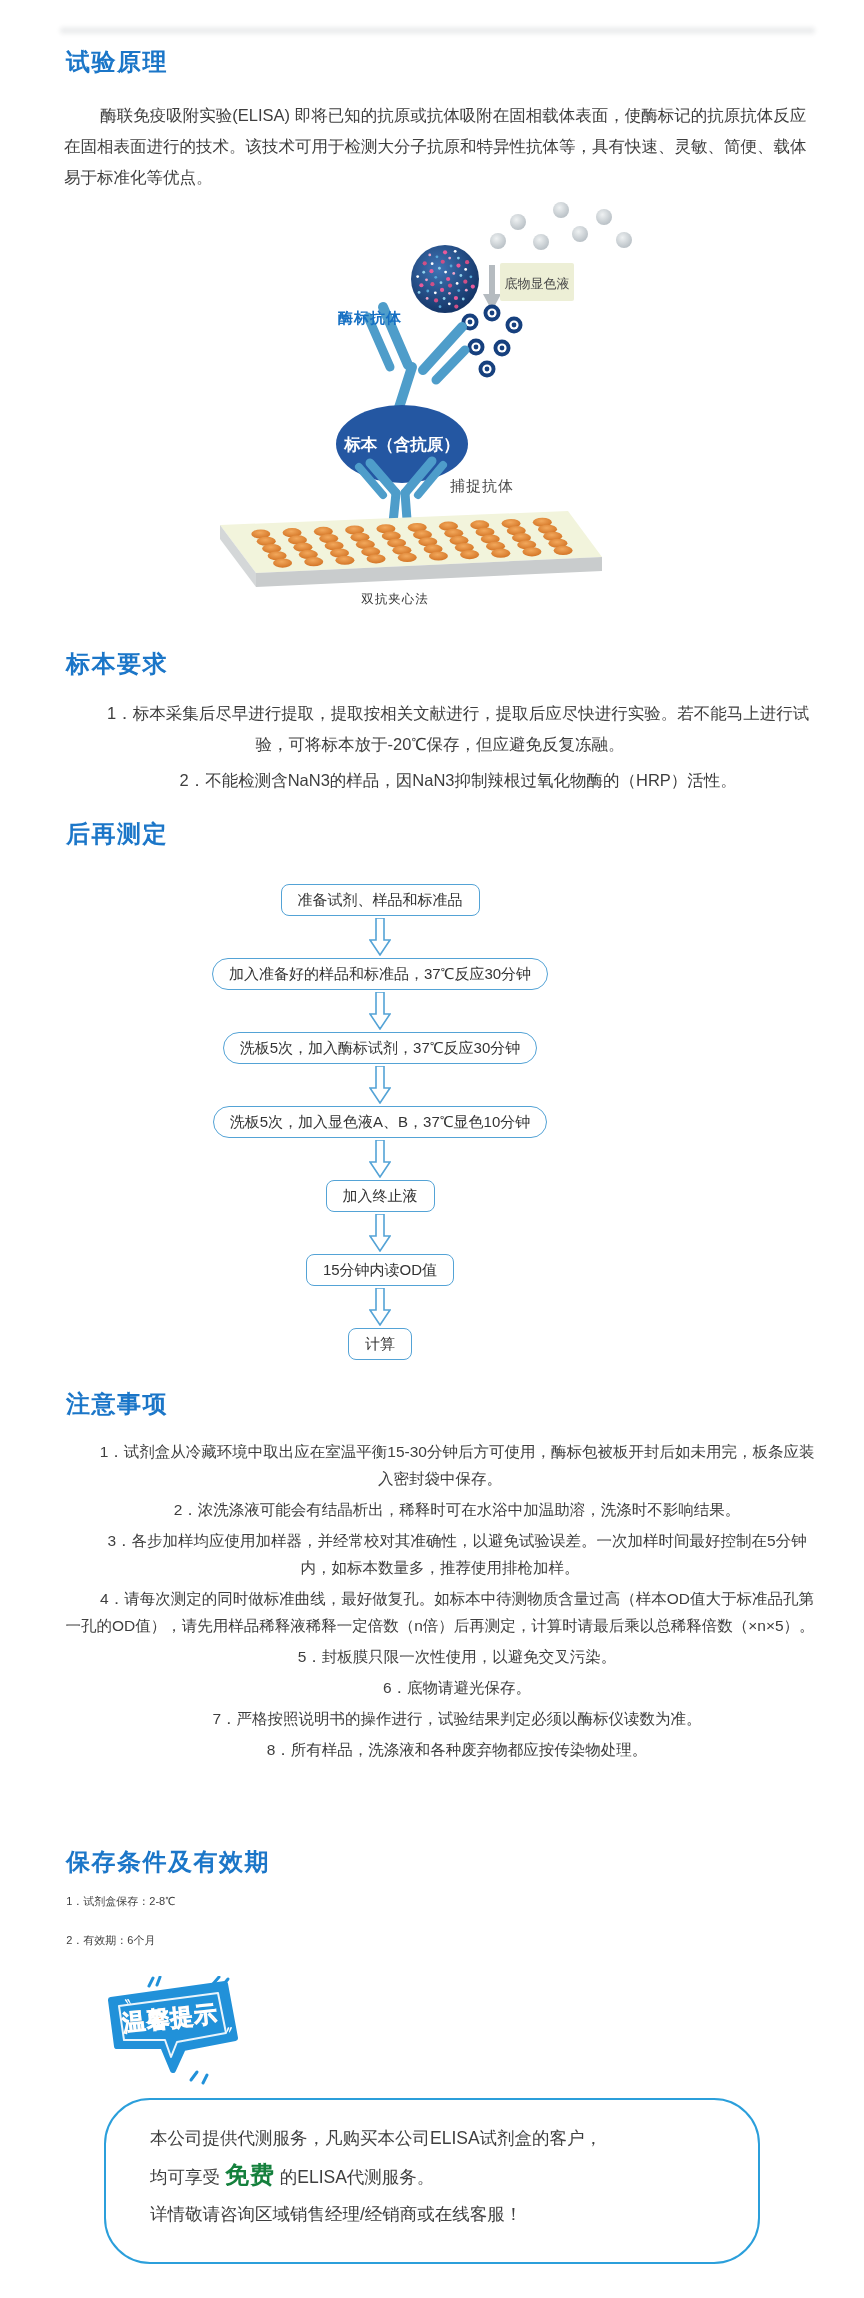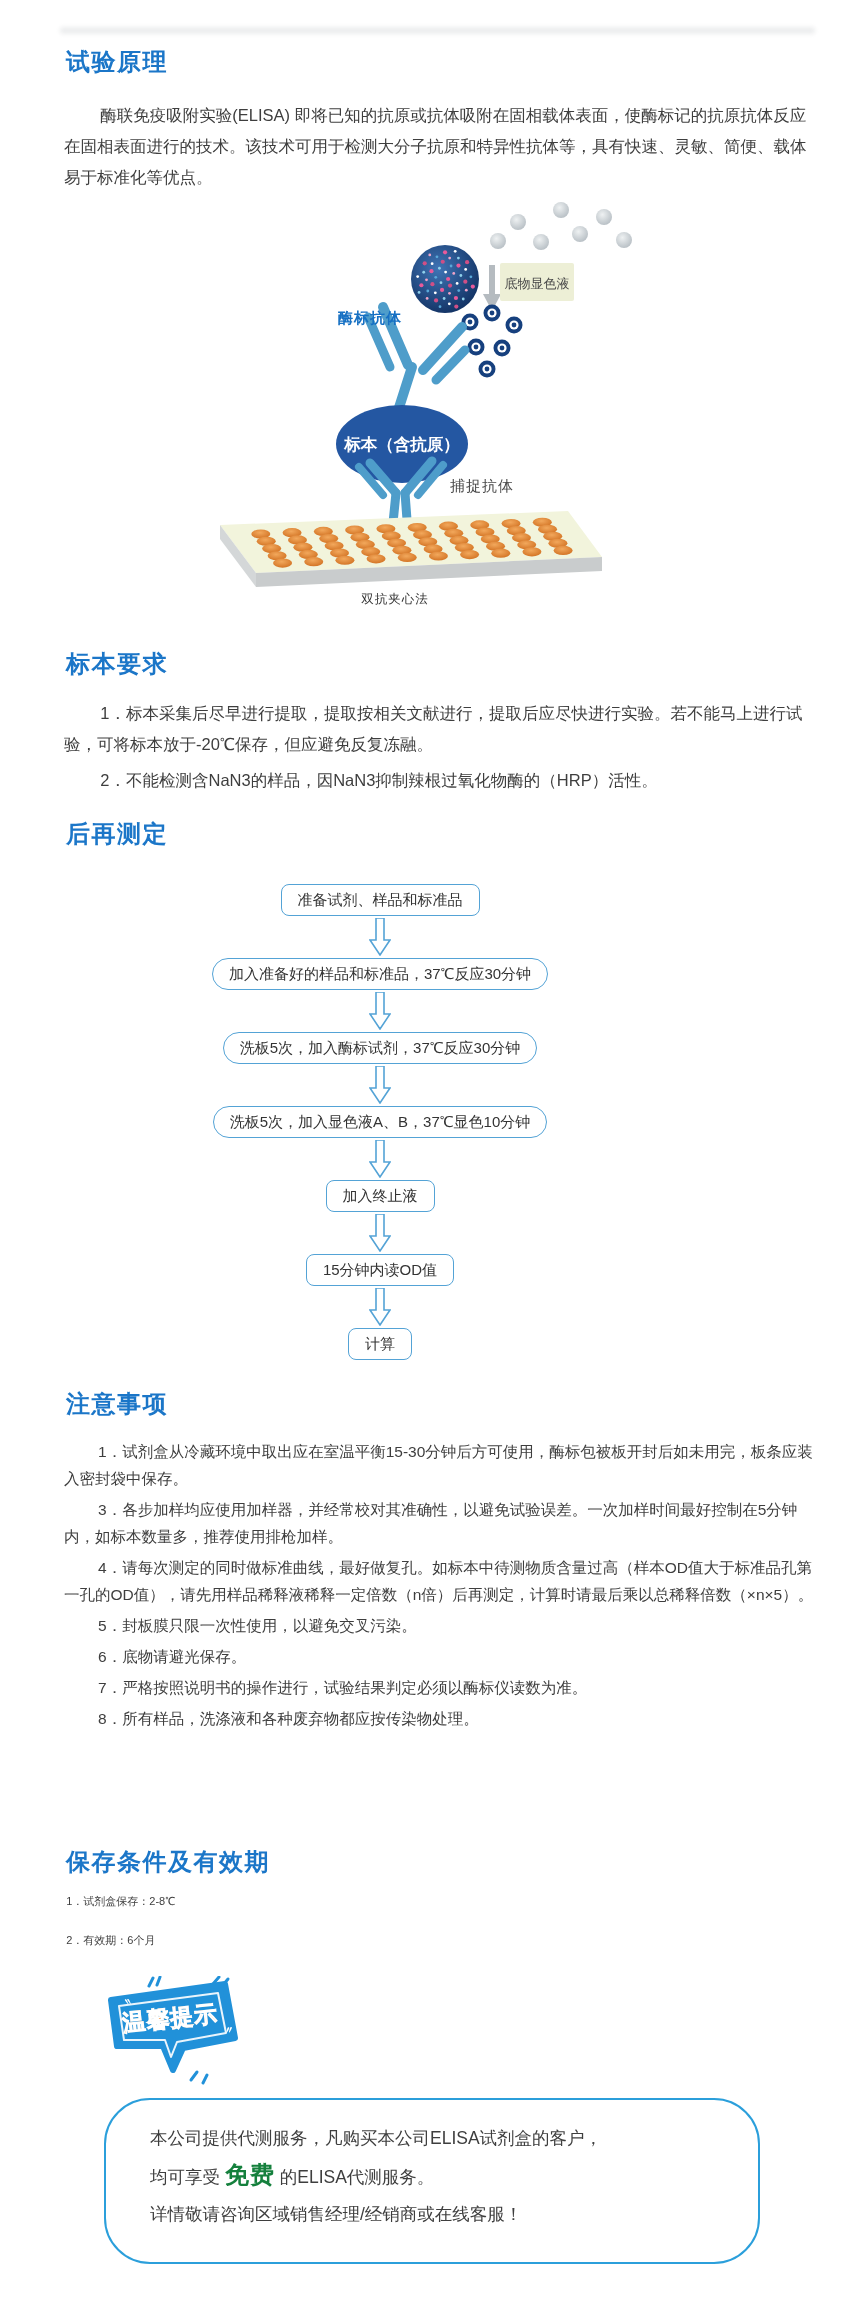--- a/index.html
+++ b/index.html
@@ -5,21 +5,21 @@
   html,body{margin:0;padding:0;background:#fff;}
   .page{position:relative;width:864px;height:2298px;background:#ffffff;overflow:hidden;
         font-family:"Liberation Sans",sans-serif;color:#3e3e3e;}
   .ghost-top{position:absolute;top:27px;left:60px;width:755px;height:7px;background:#9aa0a6;
              opacity:.18;filter:blur(2px);border-radius:3px;}
   .sec-heading{position:absolute;left:66px;margin:0;font-family:"Liberation Serif",serif;
                font-weight:bold;font-size:24px;color:#1b76c8;letter-spacing:1.5px;text-align:right;}
   .body-block{position:absolute;left:64px;width:752px;font-size:16.5px;line-height:31px;}
   .body-block p{margin:0 0 5px;}
   .indent{text-indent:2.2em;}
-  .items p{text-indent:2.2em;margin:0 0 5px;}
+  .items p{text-indent:2.2em;margin:0 0 5px;text-align:center;}
   .precautions{font-size:15.5px;line-height:27px;}
   .precautions p{margin:0 0 4px;}
   .storage p{text-indent:0.2em;line-height:30px;margin:0 0 9px;font-size:11px;}
   .diagram{position:absolute;top:195px;left:140px;}
   .flowchart{position:absolute;top:884px;left:0;width:760px;display:flex;flex-direction:column;align-items:center;}
   .fc-node{border:1.6px solid #54a3d6;border-radius:16px;padding:4px 16px;font-size:15px;
            color:#333;background:#fff;line-height:22px;white-space:nowrap;}
   .fc-node.small{border-radius:8px;}
   .fc-arrow{margin:2px 0;display:block;}
   .badge-svg{position:absolute;top:1976px;left:97px;}
@@ -273,20 +273,21 @@
     <div class="fc-node small">15分钟内读OD值</div>
     <svg class="fc-arrow" width="22" height="38" viewBox="0 0 22 38">
         <path d="M7,0 L7,22 L1,22 L11,37 L21,22 L15,22 L15,0 Z" fill="#fff" stroke="#54a3d6" stroke-width="1.6"></path>
       </svg>
     <div class="fc-node small">计算</div>
   </div>
 
   <h2 class="sec-heading" style="top:1388px;">注意事项</h2>
   <div class="body-block items precautions" style="top:1438px;">
     <p>1．试剂盒从冷藏环境中取出应在室温平衡15-30分钟后方可使用，酶标包被板开封后如未用完，板条应装入密封袋中保存。</p>
+    <p>2．浓洗涤液可能会有结晶析出，稀释时可在水浴中加温助溶，洗涤时不影响结果。</p>
     <p>3．各步加样均应使用加样器，并经常校对其准确性，以避免试验误差。一次加样时间最好控制在5分钟内，如标本数量多，推荐使用排枪加样。</p>
     <p>4．请每次测定的同时做标准曲线，最好做复孔。如标本中待测物质含量过高（样本OD值大于标准品孔第一孔的OD值），请先用样品稀释液稀释一定倍数（n倍）后再测定，计算时请最后乘以总稀释倍数（×n×5）。</p>
     <p>5．封板膜只限一次性使用，以避免交叉污染。</p>
     <p>6．底物请避光保存。</p>
     <p>7．严格按照说明书的操作进行，试验结果判定必须以酶标仪读数为准。</p>
     <p>8．所有样品，洗涤液和各种废弃物都应按传染物处理。</p>
   </div>
 
   <h2 class="sec-heading" style="top:1846px;">保存条件及有效期</h2>
   <div class="body-block storage" style="top:1886px;">

